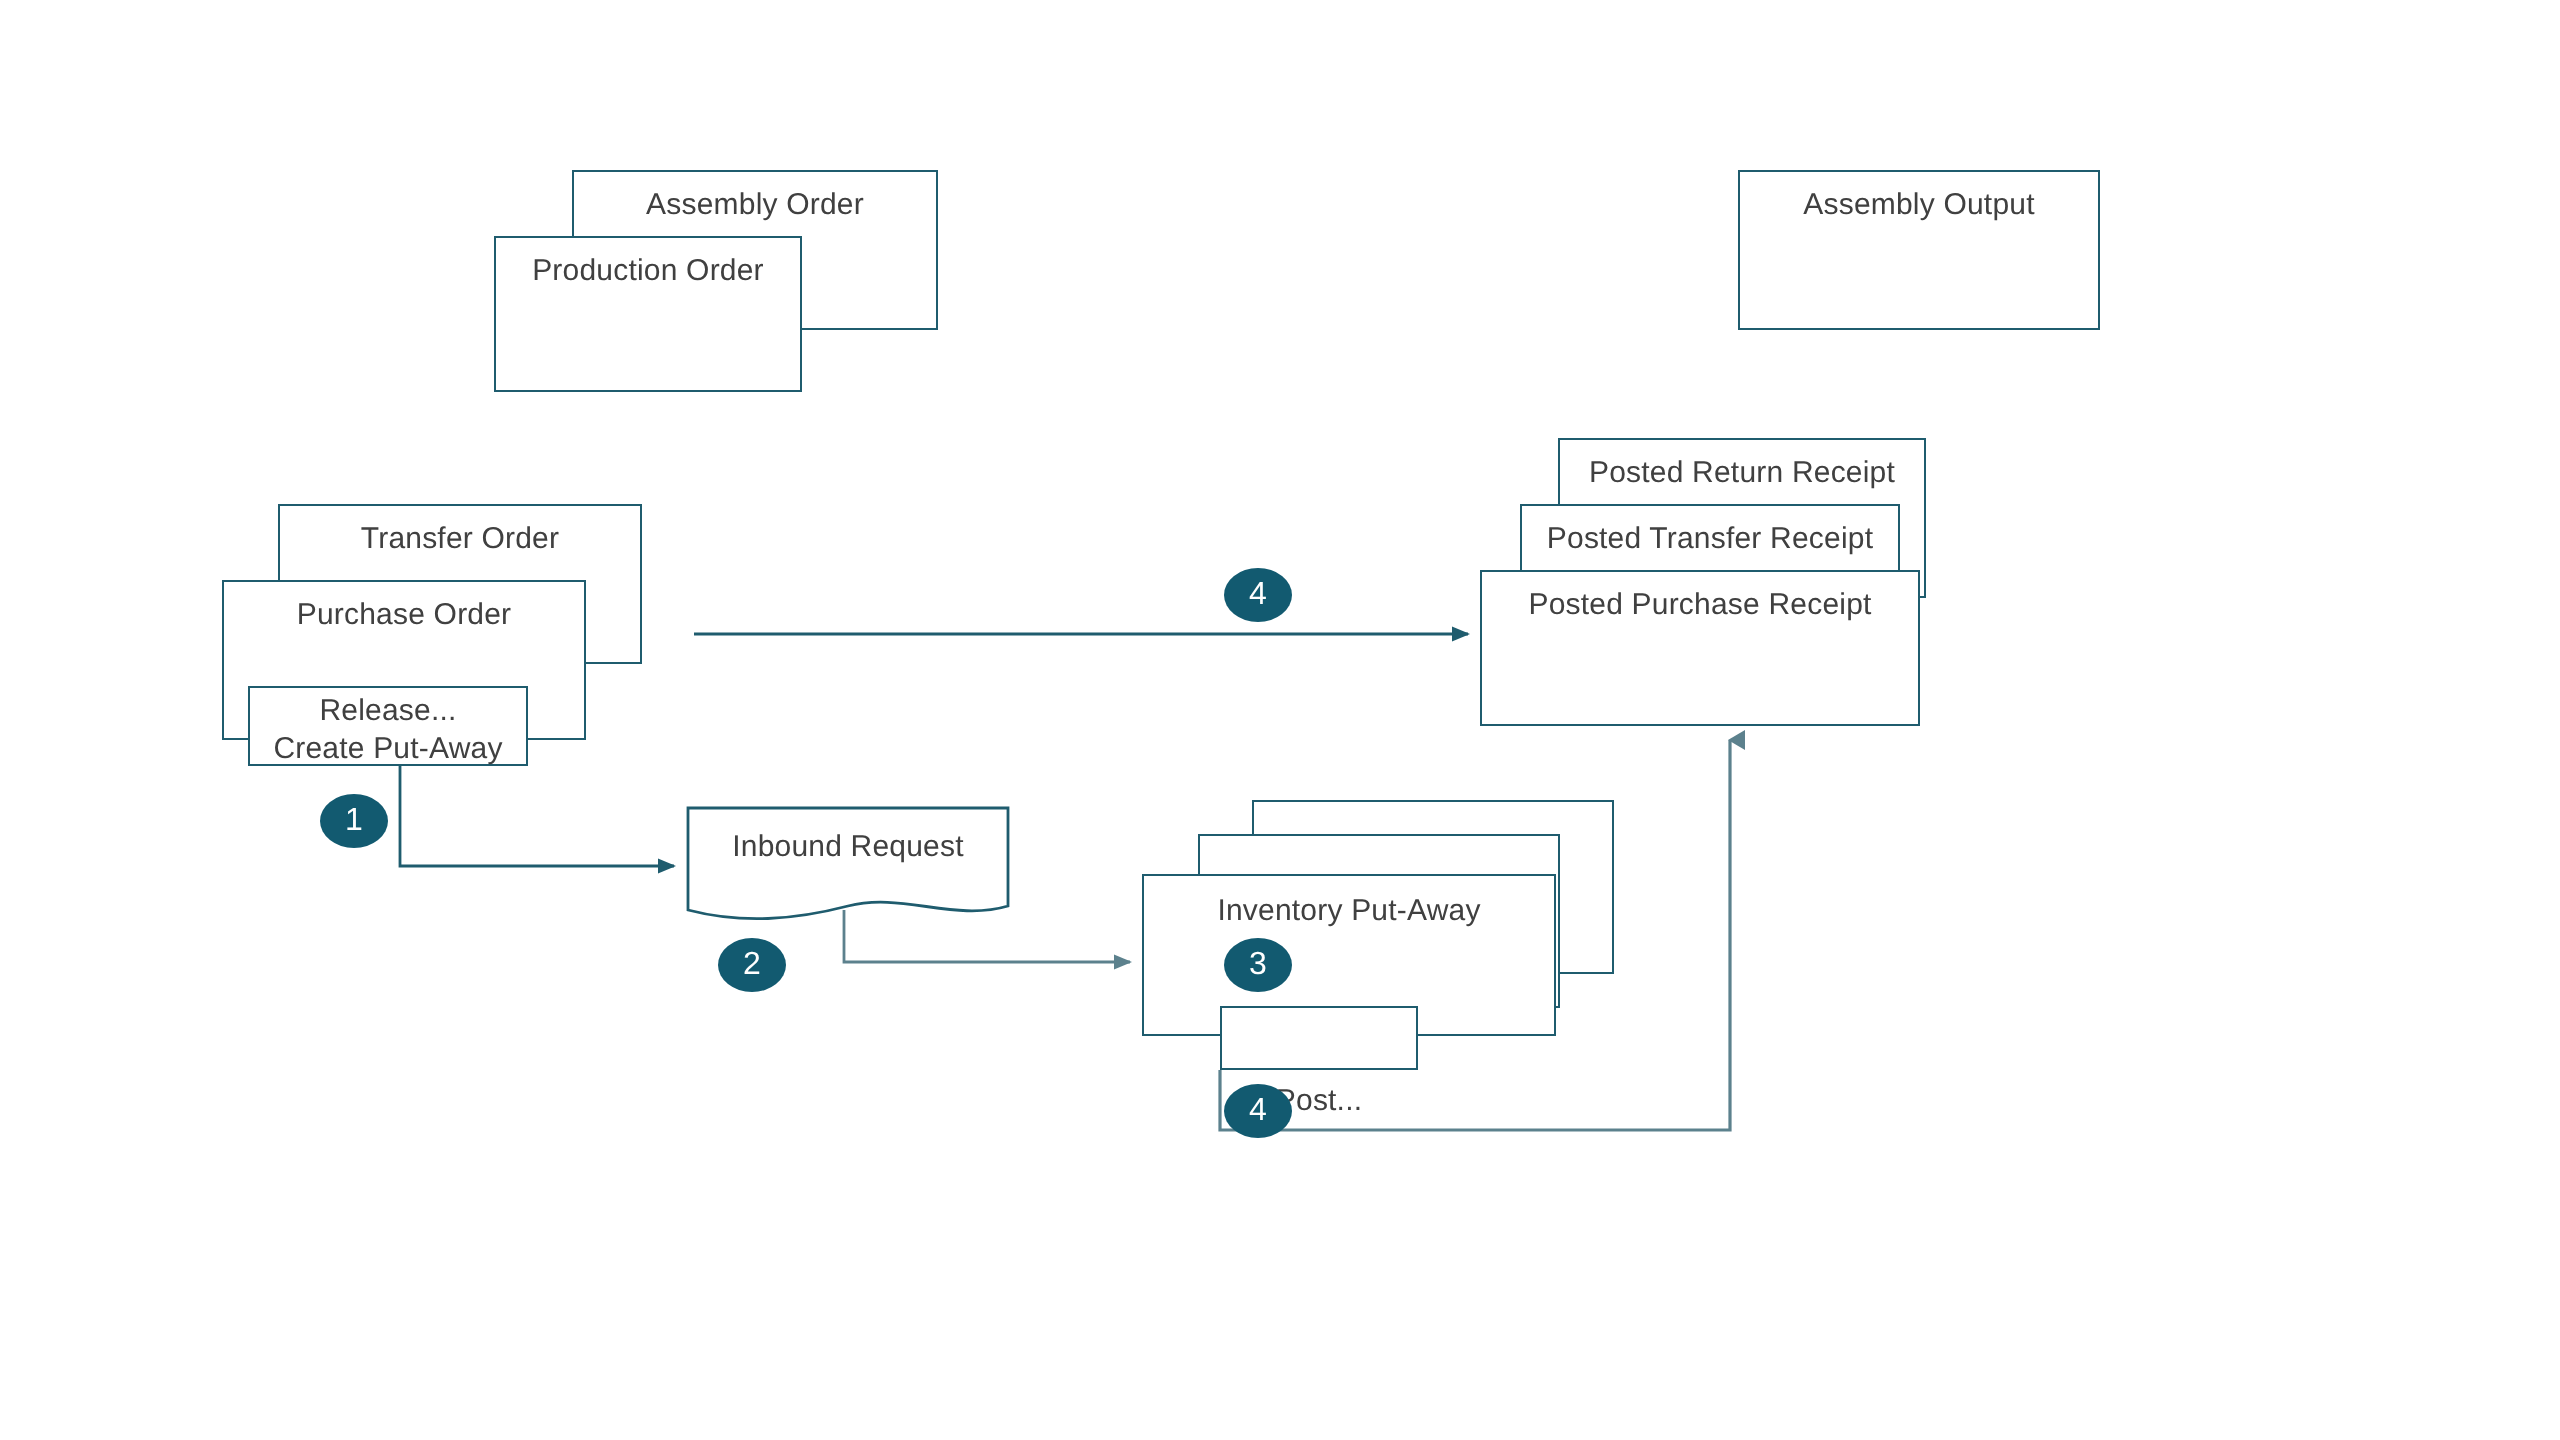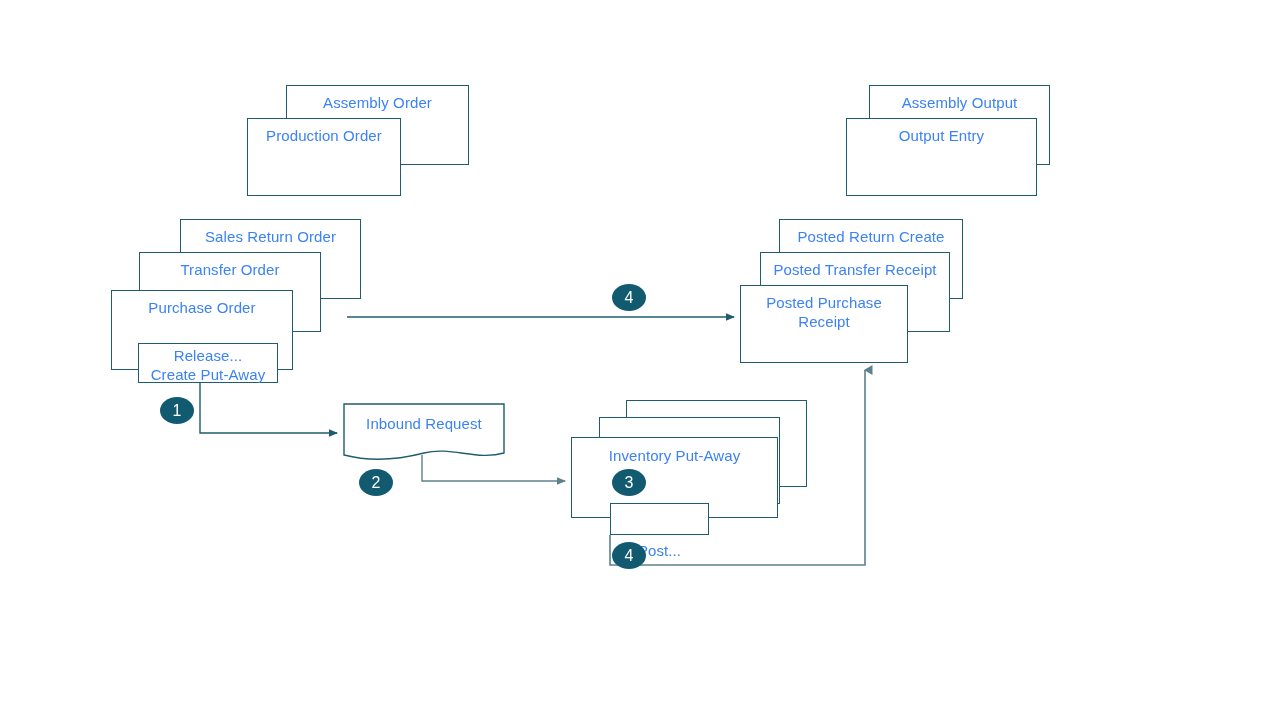--- a/index.html
+++ b/index.html
@@ -32,21 +32,21 @@
     position: absolute;
     box-sizing: border-box;
     background: #ffffff;
     border: 1.4px solid #1F5C6E;
   }
   .node-label {
     position: absolute;
     left: 0;
     width: 100%;
     text-align: center;
-    color: #3b82f6;
+    color: #404040;
     font-size: 15px;
     font-family: "Liberation Sans", sans-serif;
     line-height: 1.25;
     white-space: pre-line;
     letter-spacing: 0.1px;
   }
   .node-label.top {
     top: 8px;
   }
   .badge {
@@ -111,45 +111,39 @@
   <div class="node" style="left:286px; top:85px; width:183px; height:80px; z-index:5;">
     <div class="node-label top">Assembly Order</div>
   </div>
   <div class="node" style="left:247px; top:118px; width:154px; height:78px; z-index:6;">
     <div class="node-label top">Production Order</div>
   </div>
 
   <div class="node" style="left:869px; top:85px; width:181px; height:80px; z-index:5;">
     <div class="node-label top">Assembly Output</div>
   </div>
-  <div class="node" style="left:846px; top:118px; width:191px; height:78px; z-index:6;">
-    <div class="node-label top">Output Entry</div>
-  </div>
 
-  <div class="node" style="left:180px; top:219px; width:181px; height:80px; z-index:5;">
-    <div class="node-label top">Sales Return Order</div>
-  </div>
   <div class="node" style="left:139px; top:252px; width:182px; height:80px; z-index:6;">
     <div class="node-label top">Transfer Order</div>
   </div>
   <div class="node" style="left:111px; top:290px; width:182px; height:80px; z-index:7;">
     <div class="node-label top">Purchase Order</div>
   </div>
-  <div class="node" style="left:138px; top:343px; width:140px; height:40px; z-index:9;">
+  <div class="node" style="left:124px; top:343px; width:140px; height:40px; z-index:9;">
     <div class="node-label top" style="top:3px; font-size:15px;">Release...
 Create Put-Away</div>
   </div>
 
   <div class="node" style="left:779px; top:219px; width:184px; height:80px; z-index:5;">
-    <div class="node-label top">Posted Return Create</div>
+    <div class="node-label top">Posted Return Receipt</div>
   </div>
   <div class="node" style="left:760px; top:252px; width:190px; height:80px; z-index:6;">
     <div class="node-label top">Posted Transfer Receipt</div>
   </div>
-  <div class="node" style="left:740px; top:285px; width:168px; height:78px; z-index:7;">
+  <div class="node" style="left:740px; top:285px; width:220px; height:78px; z-index:7;">
     <div class="node-label top">Posted Purchase Receipt</div>
   </div>
 
   <svg class="doc-shape" style="left:343px; top:403px; width:162px; height:62px;" viewBox="0 0 162 62" xmlns="http://www.w3.org/2000/svg">
     <path d="M1,1 L161,1 L161,50 C134,58 108,43 81,50 C54,57 28,59 1,52 Z" fill="#ffffff" stroke="#1F5C6E" stroke-width="1.4"></path>
   </svg>
   <div class="node-label" style="left:343px; top:415px; width:162px; z-index:14;">Inbound Request</div>
 
   <div class="node" style="left:626px; top:400px; width:181px; height:87px; z-index:4;">
     <div class="node-label top"></div>

